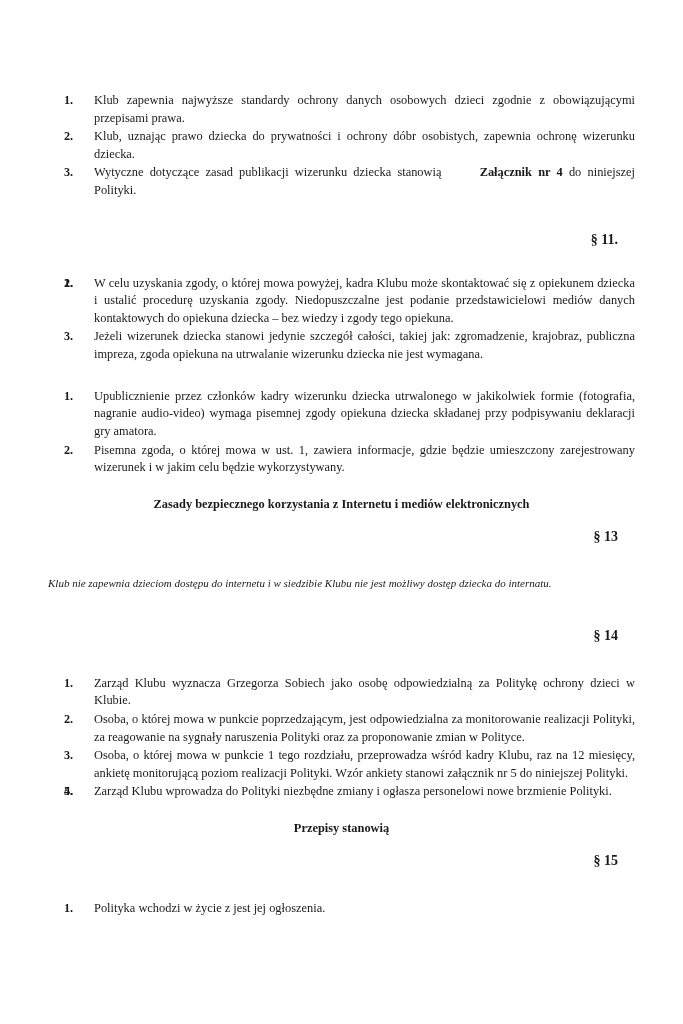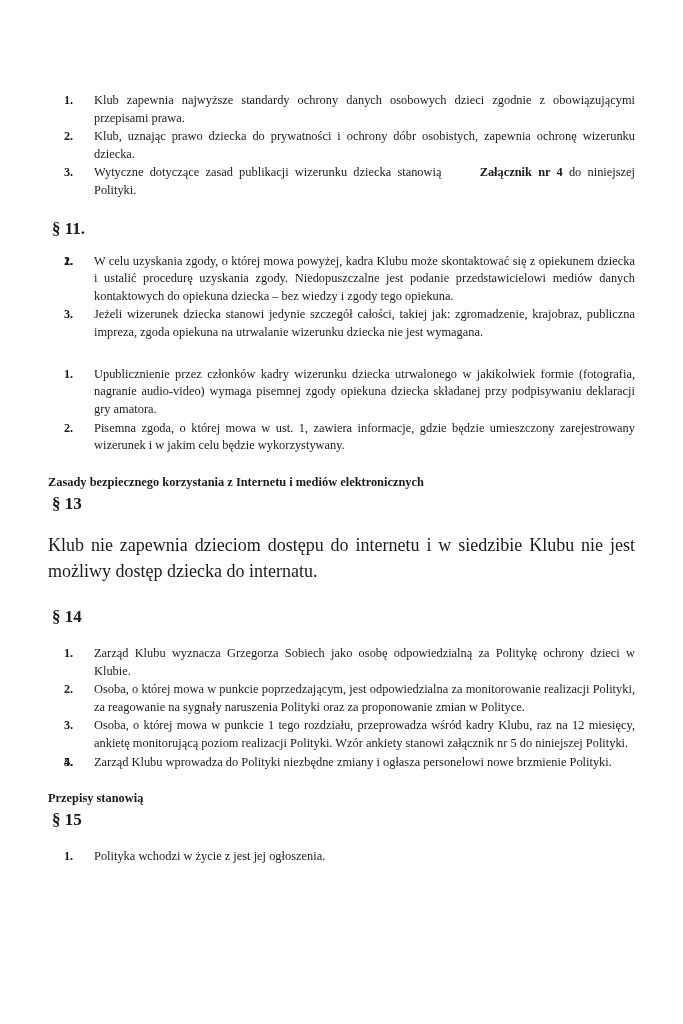--- a/index.html
+++ b/index.html
@@ -37,39 +37,41 @@
     text-align: justify;
   }
   ol.doc-list > li .num {
     position: absolute;
     left: 16px;
     top: 0;
     font-weight: bold;
     font-size: 12.2px;
   }
   .heading-center {
+    text-align: center;
     font-weight: bold;
     font-size: 12.4px;
     margin: 0;
   }
   .section-mark {
-    text-align: left;
+    text-align: right;
     font-weight: bold;
-    font-size: 17px;
-    margin: 4px;
+    font-size: 14px;
+    margin: 17px;
   }
   .spacer-sm { height: 9px; }
   .spacer-md { height: 14px; }
   .spacer-lg { height: 19px; }
   .para {
-    font-size: 18px;
+    font-size: 11px;
     line-height: 1.45;
     text-align: justify;
     margin: 0;
     text-indent: 0;
+    font-style: italic;
   }
   b, .bold { font-weight: bold; margin-left: 32px; }
   
   .ghost {
     position: absolute;
     left: 198px;
     top: 215px;
     width: 260px;
     height: 26px;
     font-size: 10.5px;

